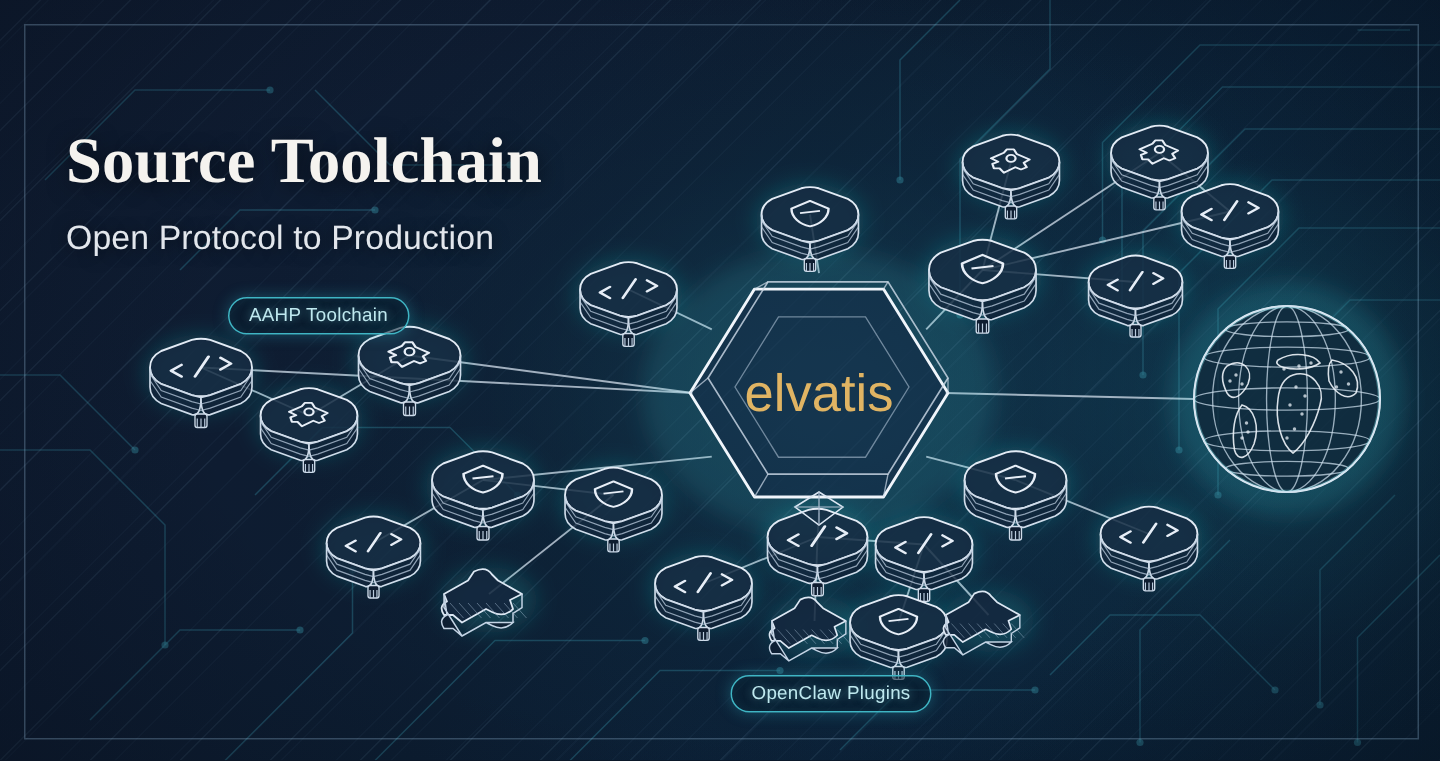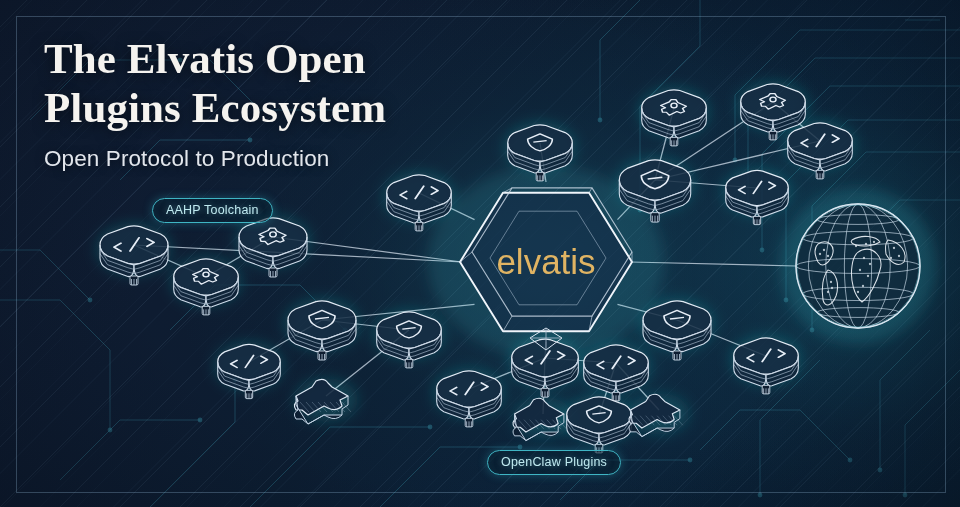--- a/index.html
+++ b/index.html
@@ -883,22 +883,22 @@
           </g>
           <circle cx="858" cy="266" r="61" fill="none" stroke="#7fe3ea" stroke-width="1" stroke-opacity=".35"></circle>
         </g>
       </g>
     </svg>
 
   <div class="frame"></div>
 
   <div class="headline">
     <h1 class="title">
-      <span>The Elvatis Open</span><br>
-      <span>Plugins Ecosystem</span>
+      <br>
+      <span>Source Toolchain</span>
     </h1>
     <p class="subtitle">Open Protocol to Production</p>
   </div>
 
   <div class="pill" id="pill-openclaw">OpenClaw Plugins</div>
   <div class="pill" id="pill-aahp">AAHP Toolchain</div>
 
 </div>
 
 </body></html>

